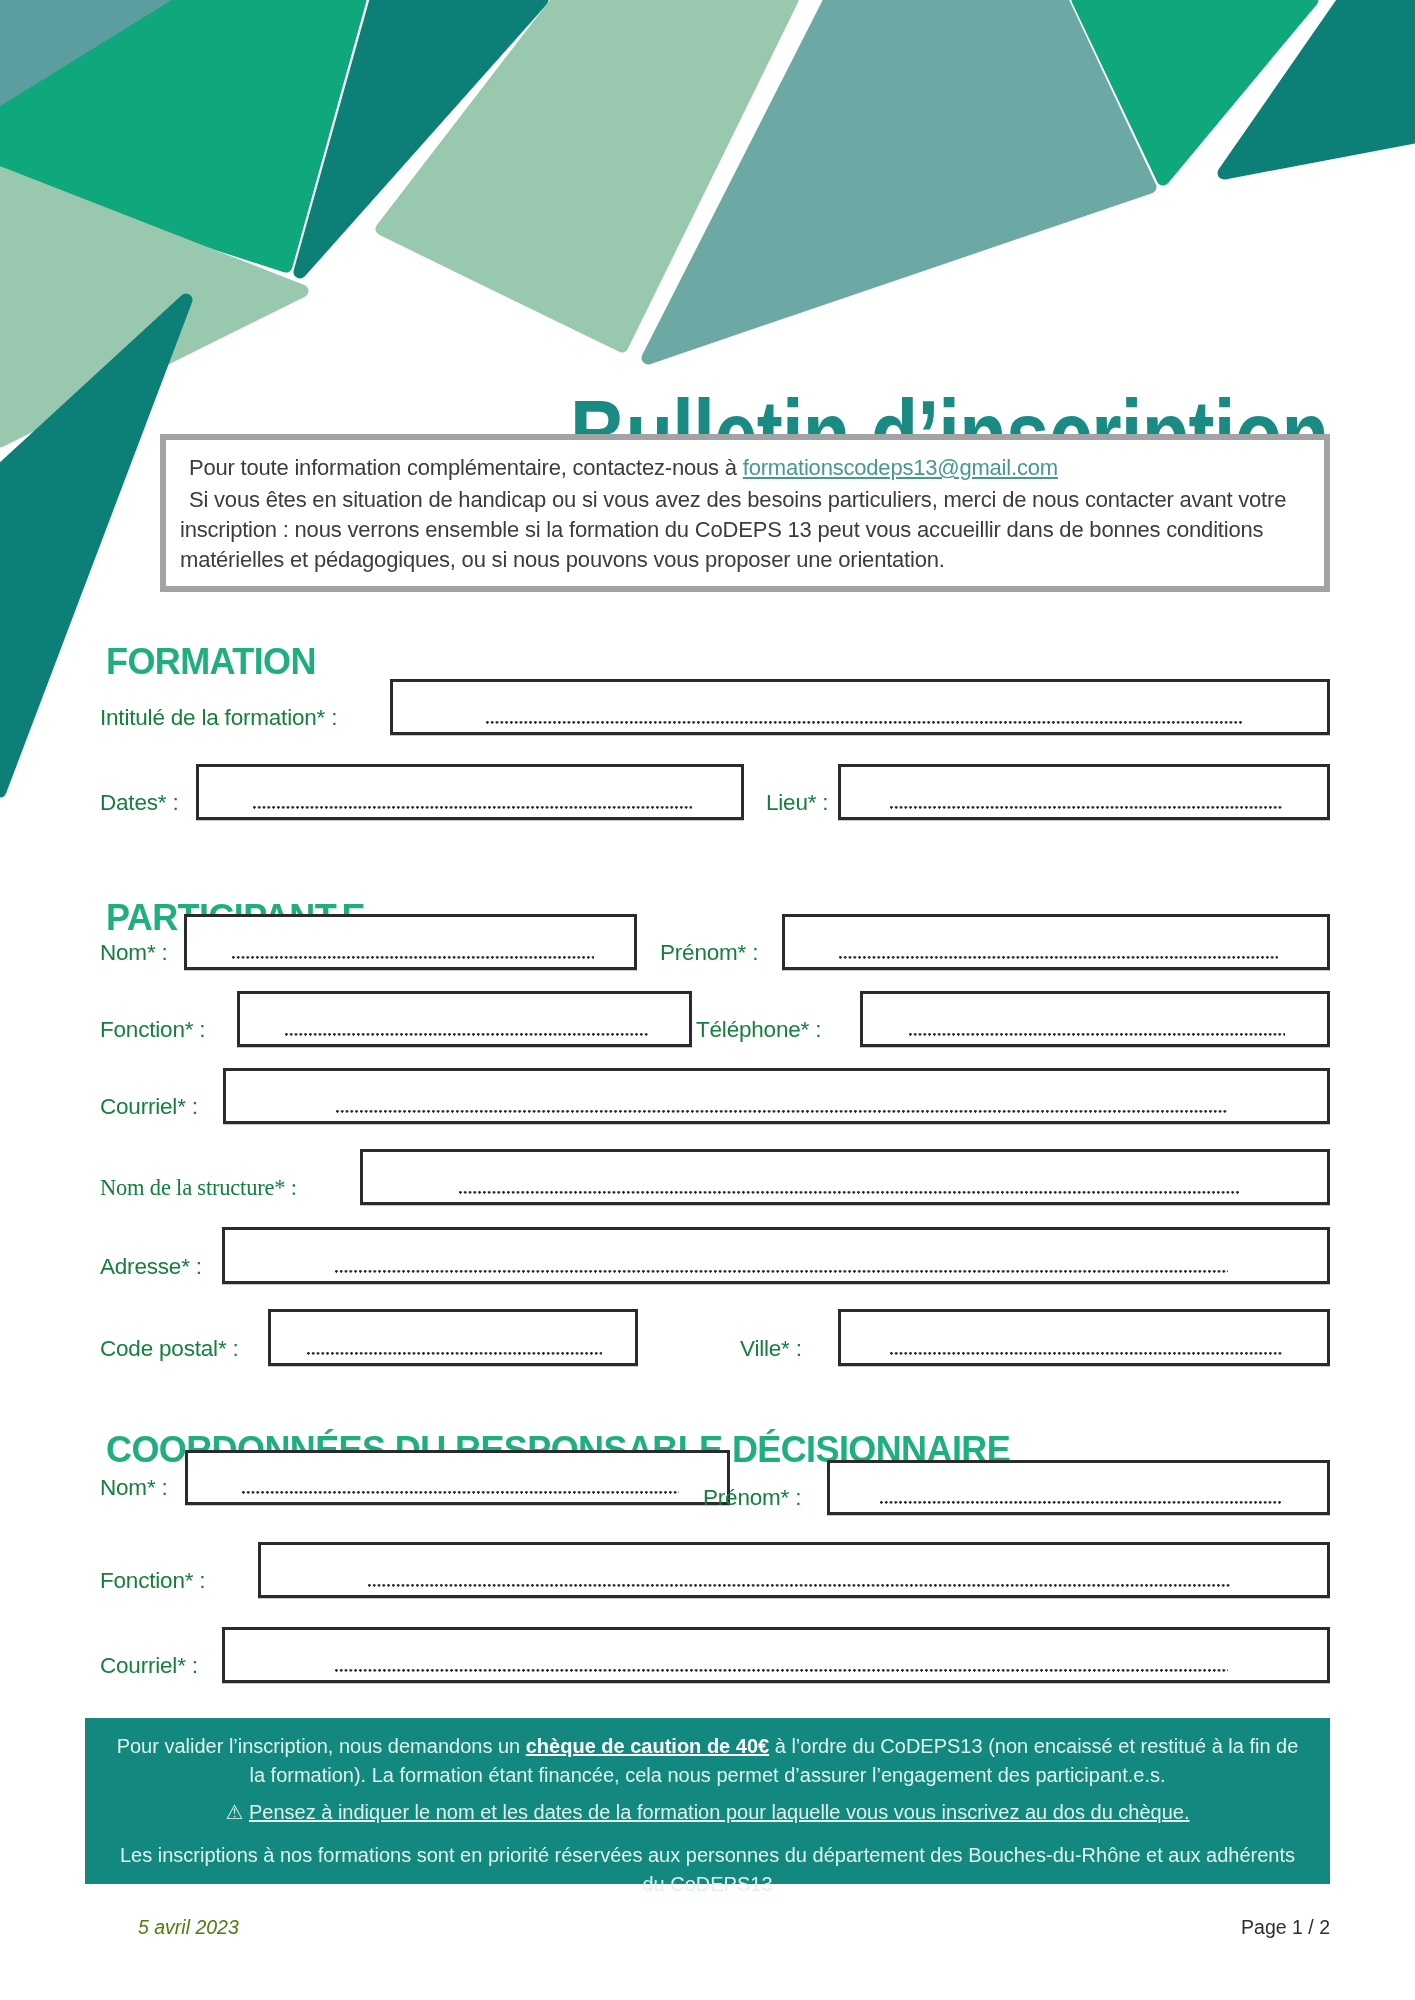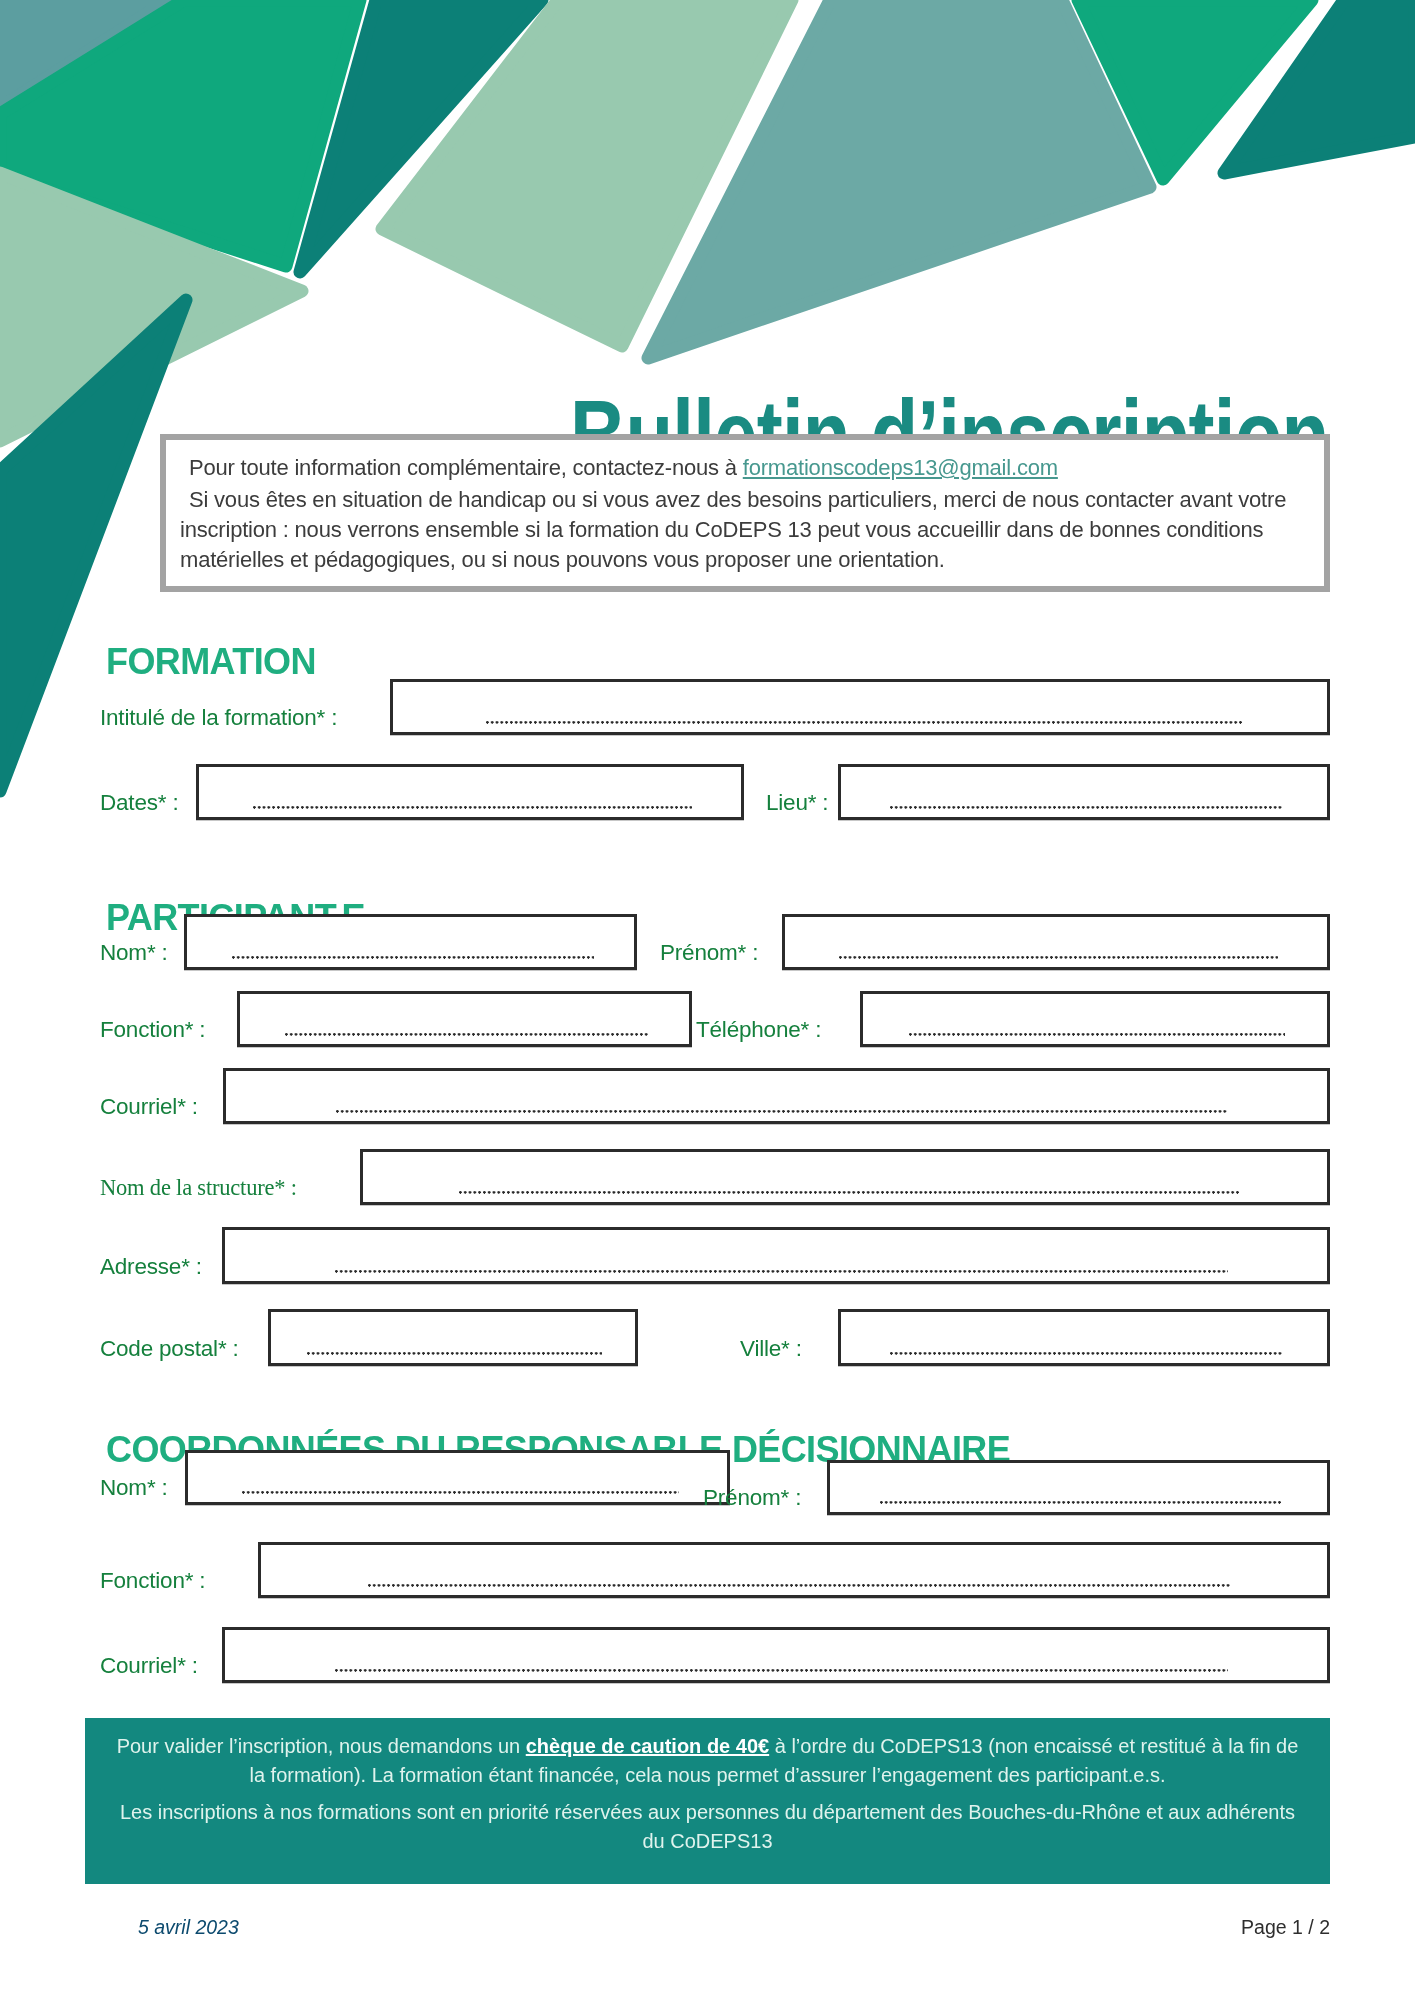--- a/index.html
+++ b/index.html
@@ -46,21 +46,21 @@
     position:absolute; left:85px; top:1718px; width:1245px; height:166px;
     box-sizing:border-box; background:#13887F; color:#DFF3ED;
     text-align:center; font-size:20px; line-height:1.45; padding:14px 28px;
   }
   .notice p{margin:0 0 8px 0;}
   .notice p.warn{margin:2px 0 14px 0;}
   .notice .bold50{color:#ffffff; font-weight:700; text-decoration:underline;}
   .notice .warntext{text-decoration:underline;}
   .footer-date{
     position:absolute; left:138px; top:1916px; font-size:19.5px;
-    font-style:italic; color:#0c4a6e;
+    font-style:italic; color:#4d7c0f;
   }
   .footer-page{
     position:absolute; right:85px; top:1916px; font-size:19.5px; color:#2E2E2E;
   }
 </style>
 </head>
 <body>
 
 <div class="page">
 
@@ -131,20 +131,21 @@
     <div class="box" style="left:827px;top:1460px;width:503px;height:55px;"></div>
 
     <span class="lbl" style="left:100px;top:1570px;">Fonction* :</span>
     <div class="box" style="left:258px;top:1542px;width:1072px;height:56px;"></div>
 
     <span class="lbl" style="left:100px;top:1655px;">Courriel* :</span>
     <div class="box" style="left:222px;top:1627px;width:1108px;height:56px;"></div>
 
     <div class="notice">
       <p><span>Pour valider l’inscription, nous demandons un </span><span class="bold50">chèque de caution de 40€</span><span> à l’ordre du CoDEPS13 (non encaissé et restitué à la fin de la formation). La formation étant financée, cela nous permet d’assurer l’engagement des participant.e.s.</span></p>
+      <p class="warn"><span>⚠ </span><span class="warntext">Pensez à indiquer le nom et les dates de la formation pour laquelle vous vous inscrivez au dos du chèque.</span></p>
       <p>Les inscriptions à nos formations sont en priorité réservées aux personnes du département des Bouches-du-Rhône et aux adhérents du CoDEPS13</p>
     </div>
 
     <span class="footer-date">5 avril 2023</span>
     <span class="footer-page">Page 1 / 2</span>
 
   </div>
 </div>
 
 </body></html>

